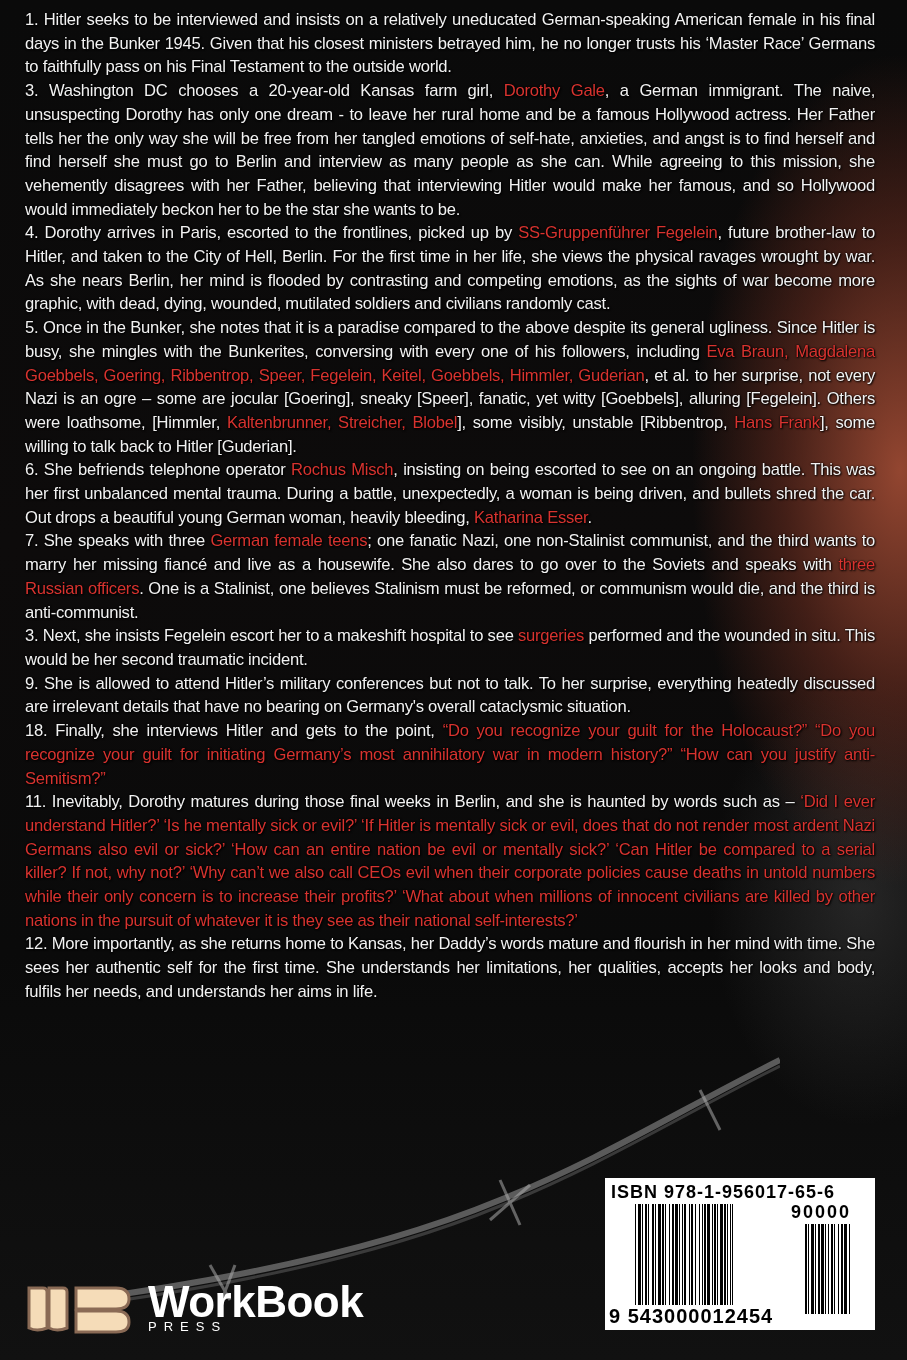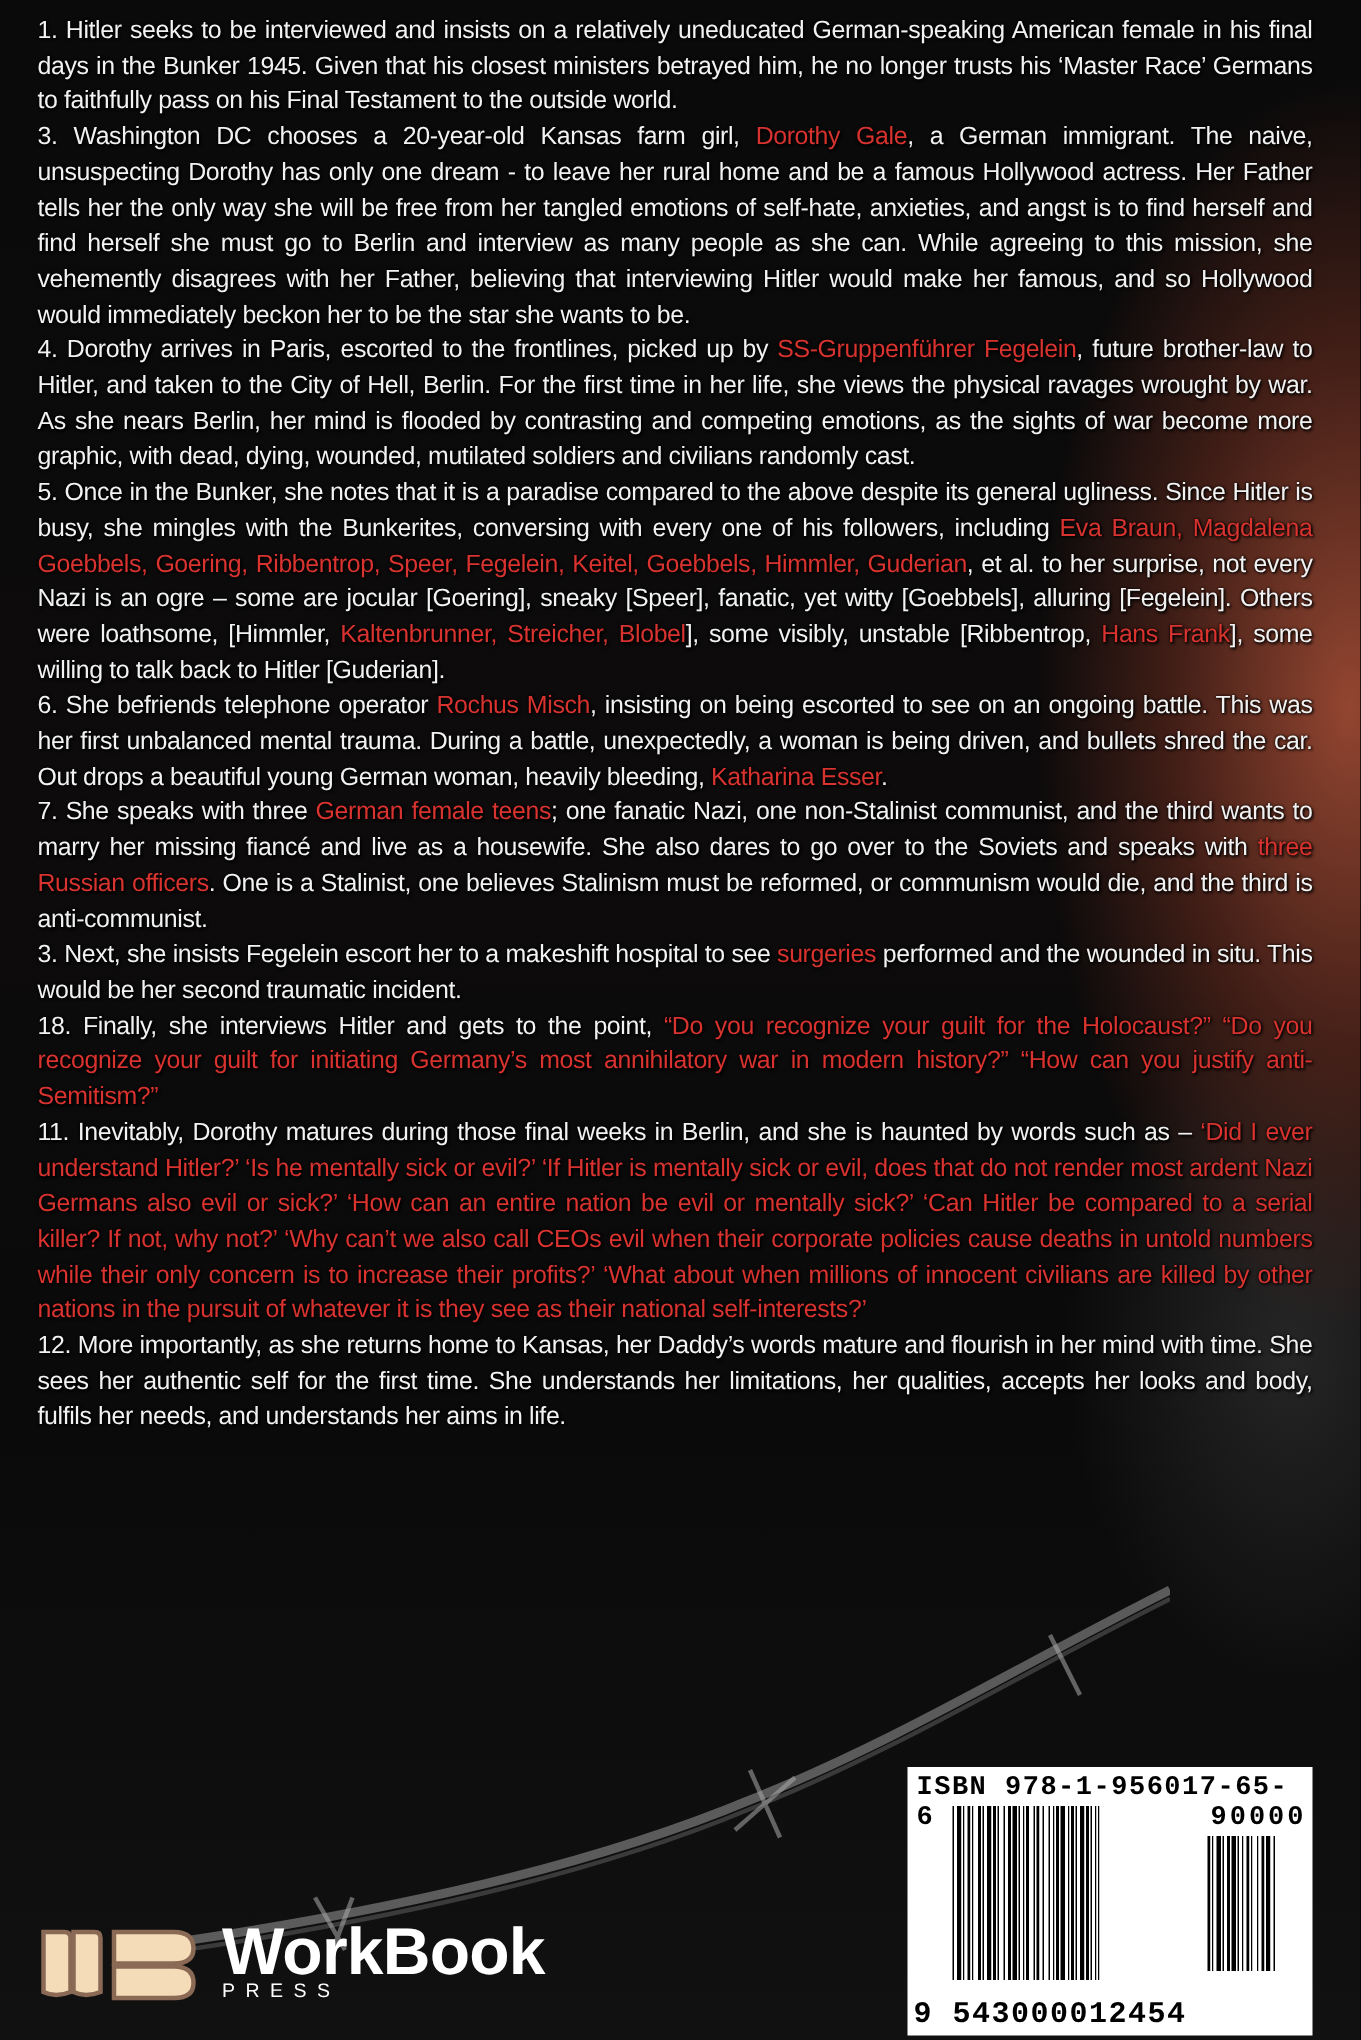--- a/index.html
+++ b/index.html
@@ -20,26 +20,26 @@
   }
   .text {
     position:absolute; left:25px; top:8px; width:850px;
     color:#f2f2f2; font-size:16.6px; line-height:23.7px;
     text-align:justify; letter-spacing:-0.25px;
     text-shadow: 0 0 2px #000, 1px 1px 2px #000;
   }
   .text p { margin:0; }
   .red { color:#d8332f; }
   .isbn-box {
-    position:absolute; left:605px; top:1178px; width:270px; height:179px;
+    position:absolute; left:605px; top:1178px; width:270px; height:152px;
     background:#fff; box-sizing:border-box; padding:4px 6px;
-    font-family:Liberation Mono, monospace; color:#000;
+    font-family:Liberation Sans, sans-serif; color:#000;
   }
   .isbn-text { font-size:18px; letter-spacing:1px; font-weight:bold; }
-  .addon-num { position:absolute; right:4px; top:24px; font-size:18px; font-weight:bold; letter-spacing:2px; }
+  .addon-num { position:absolute; right:24px; top:24px; font-size:18px; font-weight:bold; letter-spacing:2px; }
   .bars { position:absolute; left:30px; top:26px; width:150px; height:116px; display:flex; gap:0; }
   .bars2 { position:absolute; left:200px; top:46px; width:64px; height:90px; display:flex; }
   .bar { height:100%; background:#000; }
   .bar.w { background:#fff; }
   .ean { position:absolute; left:4px; bottom:2px; font-size:20px; font-weight:bold; letter-spacing:1px; background:linear-gradient(#fff,#fff); }
   .logo { position:absolute; left:26px; top:1285px; display:flex; align-items:center; }
   .logo-mark { width:106px; height:50px; position:relative; }
   .logo-word { margin-left:16px; color:#fff; }
   .logo-main { font-size:44px; font-weight:bold; line-height:30px; letter-spacing:-0.5px; }
   .logo-sub { font-size:13px; letter-spacing:7px; margin-top:2px; }
@@ -62,20 +62,21 @@
 </svg>
 
 <div class="text" id="body-text">
     <p><span>1. Hitler seeks to be interviewed and insists on a relatively uneducated German-speaking American female in his final days in the Bunker 1945. Given that his closest ministers betrayed him, he no longer trusts his ‘Master Race’ Germans to faithfully pass on his Final Testament to the outside world.</span></p>
     <p><span>3. Washington DC chooses a 20-year-old Kansas farm girl, </span><span class="red">Dorothy Gale</span><span>, a German immigrant. The naive, unsuspecting Dorothy has only one dream - to leave her rural home and be a famous Hollywood actress. Her Father tells her the only way she will be free from her tangled emotions of self-hate, anxieties, and angst is to find herself and find herself she must go to Berlin and interview as many people as she can. While agreeing to this mission, she vehemently disagrees with her Father, believing that interviewing Hitler would make her famous, and so Hollywood would immediately beckon her to be the star she wants to be.</span></p>
     <p><span>4. Dorothy arrives in Paris, escorted to the frontlines, picked up by </span><span class="red">SS-Gruppenführer Fegelein</span><span>, future brother-law to Hitler, and taken to the City of Hell, Berlin. For the first time in her life, she views the physical ravages wrought by war. As she nears Berlin, her mind is flooded by contrasting and competing emotions, as the sights of war become more graphic, with dead, dying, wounded, mutilated soldiers and civilians randomly cast.</span></p>
     <p><span>5. Once in the Bunker, she notes that it is a paradise compared to the above despite its general ugliness. Since Hitler is busy, she mingles with the Bunkerites, conversing with every one of his followers, including </span><span class="red">Eva Braun, Magdalena Goebbels, Goering, Ribbentrop, Speer, Fegelein, Keitel, Goebbels, Himmler, Guderian</span><span>, et al. to her surprise, not every Nazi is an ogre – some are jocular [Goering], sneaky [Speer], fanatic, yet witty [Goebbels], alluring [Fegelein]. Others were loathsome, [Himmler, </span><span class="red">Kaltenbrunner, Streicher, Blobel</span><span>], some visibly, unstable [Ribbentrop, </span><span class="red">Hans Frank</span><span>], some willing to talk back to Hitler [Guderian].</span></p>
     <p><span>6. She befriends telephone operator </span><span class="red">Rochus Misch</span><span>, insisting on being escorted to see on an ongoing battle. This was her first unbalanced mental trauma. During a battle, unexpectedly, a woman is being driven, and bullets shred the car. Out drops a beautiful young German woman, heavily bleeding, </span><span class="red">Katharina Esser</span><span>.</span></p>
     <p><span>7. She speaks with three </span><span class="red">German female teens</span><span>; one fanatic Nazi, one non-Stalinist communist, and the third wants to marry her missing fiancé and live as a housewife. She also dares to go over to the Soviets and speaks with </span><span class="red">three Russian officers</span><span>. One is a Stalinist, one believes Stalinism must be reformed, or communism would die, and the third is anti-communist.</span></p>
     <p><span>3. Next, she insists Fegelein escort her to a makeshift hospital to see </span><span class="red">surgeries</span><span> performed and the wounded in situ. This would be her second traumatic incident.</span></p>
+    <p><span>9. She is allowed to attend Hitler’s military conferences but not to talk. To her surprise, everything heatedly discussed are irrelevant details that have no bearing on Germany's overall cataclysmic situation.</span></p>
     <p><span>18. Finally, she interviews Hitler and gets to the point, </span><span class="red">“Do you recognize your guilt for the Holocaust?” “Do you recognize your guilt for initiating Germany’s most annihilatory war in modern history?” “How can you justify anti-Semitism?”</span></p>
     <p><span>11. Inevitably, Dorothy matures during those final weeks in Berlin, and she is haunted by words such as – </span><span class="red">‘Did I ever understand Hitler?’ ‘Is he mentally sick or evil?’ ‘If Hitler is mentally sick or evil, does that do not render most ardent Nazi Germans also evil or sick?’  ‘How can an entire nation be evil or mentally sick?’ ‘Can Hitler be compared to a serial killer? If not, why not?’ ‘Why can’t we also call CEOs evil when their corporate policies cause deaths in untold numbers while their only concern is to increase their profits?’ ‘What about when millions of innocent civilians are killed by other nations in the pursuit of whatever it is they see as their national self-interests?’</span></p>
     <p><span>12.  More importantly, as she returns home to Kansas, her Daddy’s words mature and flourish in her mind with time. She sees her authentic self for the first time. She understands her limitations, her qualities, accepts her looks and body, fulfils her needs, and understands her aims in life.</span></p>
   </div>
 
 <div class="isbn-box">
   <div class="isbn-text">ISBN 978-1-956017-65-6</div>
   <div class="addon-num">90000</div>
   <div class="bars" id="bars1">
       <div class="bar" style="width: 1px;"></div>

